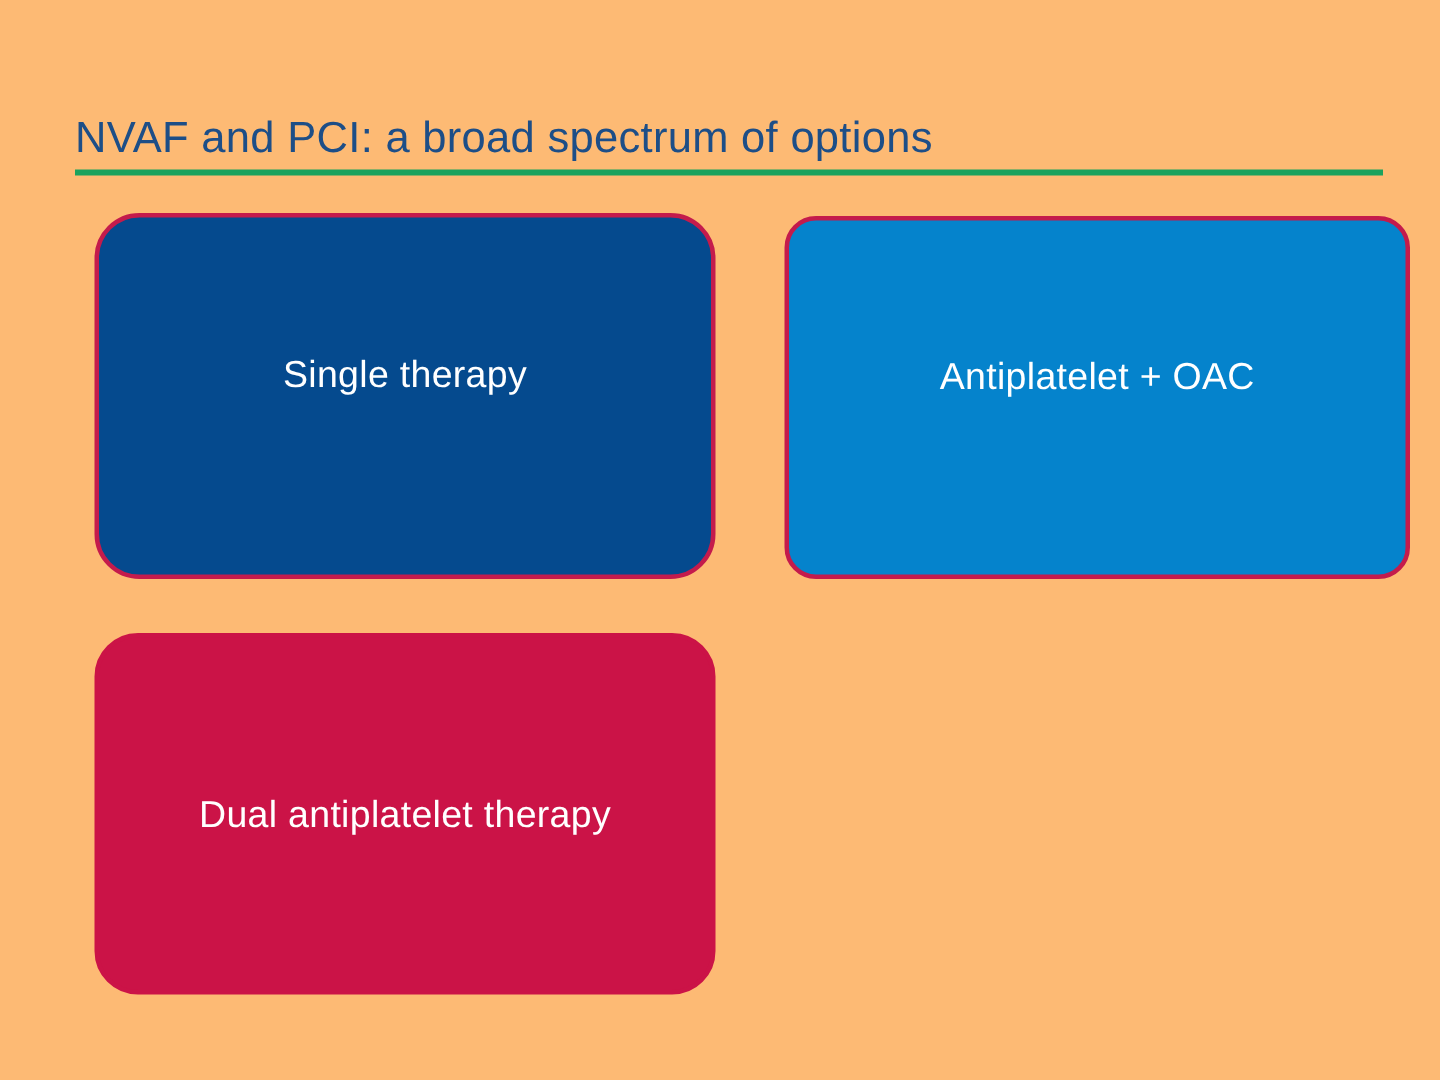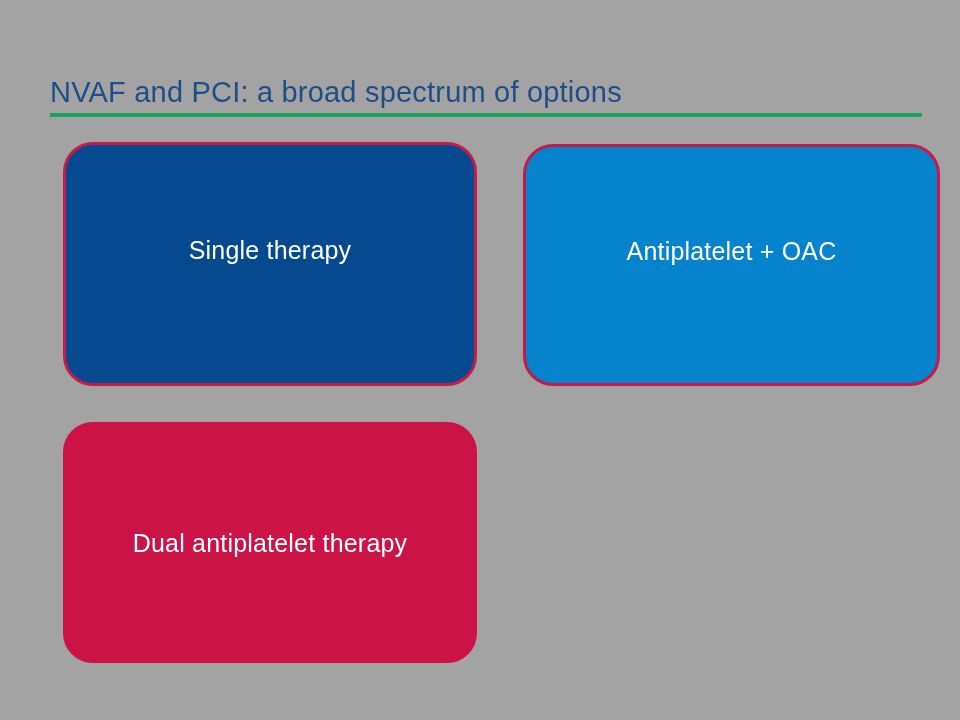--- a/index.html
+++ b/index.html
@@ -12,21 +12,21 @@
     height: 720px;
     overflow: hidden;
     font-family: "Liberation Sans", sans-serif;
     -webkit-font-smoothing: antialiased;
   }
 
   .slide {
     position: relative;
     width: 960px;
     height: 720px;
-    background: #a3a3a3;
+    background: #fdba74;
   }
 
   
   .slide-title {
     position: absolute;
     left: 50px;
     top: 56px;
     width: 860px;
     font-size: 29px;
     font-weight: normal;
@@ -86,30 +86,32 @@
     background: #054a8e;
   }
   .box-single .option-label { transform: translateY(-14px); }
 
   .box-apt-oac {
     left: 512px;
     top: 144px;
     width: 417px;
     height: 242px;
     background: #0583cc;
+    border-radius: 21px;
   }
   .box-apt-oac .option-label { transform: translateY(-14px); }
 
   .box-dapt {
     left: 52px;
     top: 422px;
     width: 414px;
     height: 241px;
     background: #cb1347;
     border-color: #cb1347;
+    border-radius: 29px;
   }
   .box-dapt .option-label { transform: translateY(0px); }
 
   .box-triple {
     left: 518px;
     top: 422px;
     width: 411px;
     height: 241px;
     background: #0a880e;
   }

